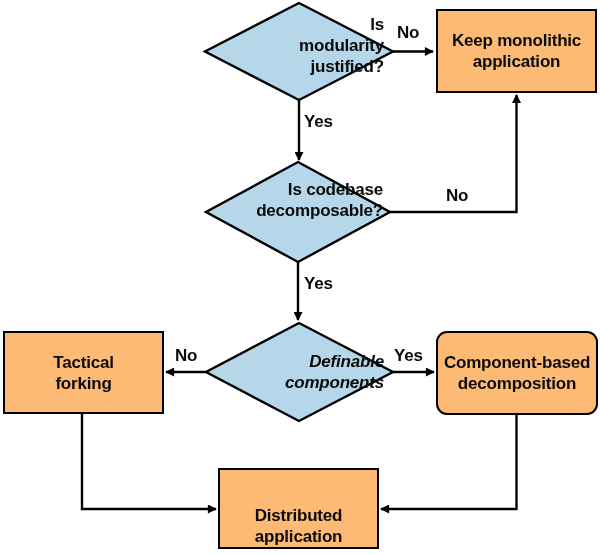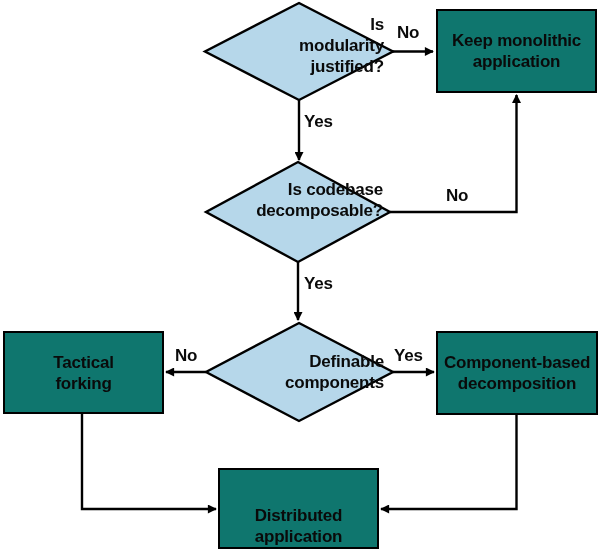--- a/index.html
+++ b/index.html
@@ -9,21 +9,21 @@
     height: 554px;
     background: #ffffff;
     font-family: "Liberation Sans", sans-serif;
     color: #0a0a0a;
     overflow: hidden;
   }
   svg.layer { position: absolute; left: 0; top: 0; }
   .node-box {
     position: absolute;
     box-sizing: border-box;
-    background: #0f766e;
+    background: #fdba74;
     border: 2.5px solid #000000;
     display: flex;
     align-items: center;
     justify-content: center;
     text-align: center;
   }
   .node-label, .diamond-label, .edge-label {
     font-size: 17px;
     line-height: 21px;
     font-weight: 600;
@@ -70,36 +70,36 @@
   <div class="node-box" style="left:436px; top:9px; width:161px; height:84px;">
     <span class="node-label">Keep monolithic
 application</span>
   </div>
 
   <div class="node-box" style="left:3px; top:331px; width:161px; height:83px;">
     <span class="node-label">Tactical
 forking</span>
   </div>
 
-  <div class="node-box" style="left:436px; top:331px; width:162px; height:84px;">
+  <div class="node-box" style="left:436px; top:331px; width:162px; height:84px;border-radius:11px;">
     <span class="node-label">Component-based
 decomposition</span>
   </div>
 
   <div class="node-box" style="left:218px; top:468px; width:161px; height:81px;align-items:flex-end;">
     <span class="node-label">Distributed
 application</span>
   </div>
 
   <div class="diamond-label" style="left:299px; top:45px;">Is
 modularity
 justified?</div>
   <div class="diamond-label" style="left:298px; top:200px;">Is codebase
 decomposable?</div>
-  <div class="diamond-label" style="left:299px; top:372px;">Definable
+  <div class="diamond-label" style="left:299px; top:372px;font-style:italic;">Definable
 components</div>
 
   <span class="edge-label" style="left:397px; top:23px;">No</span>
   <span class="edge-label" style="left:304px; top:112px;">Yes</span>
   <span class="edge-label" style="left:446px; top:186px;">No</span>
   <span class="edge-label" style="left:304px; top:274px;">Yes</span>
   <span class="edge-label" style="left:175px; top:346px;">No</span>
   <span class="edge-label" style="left:394px; top:346px;">Yes</span>
 
 </div>

